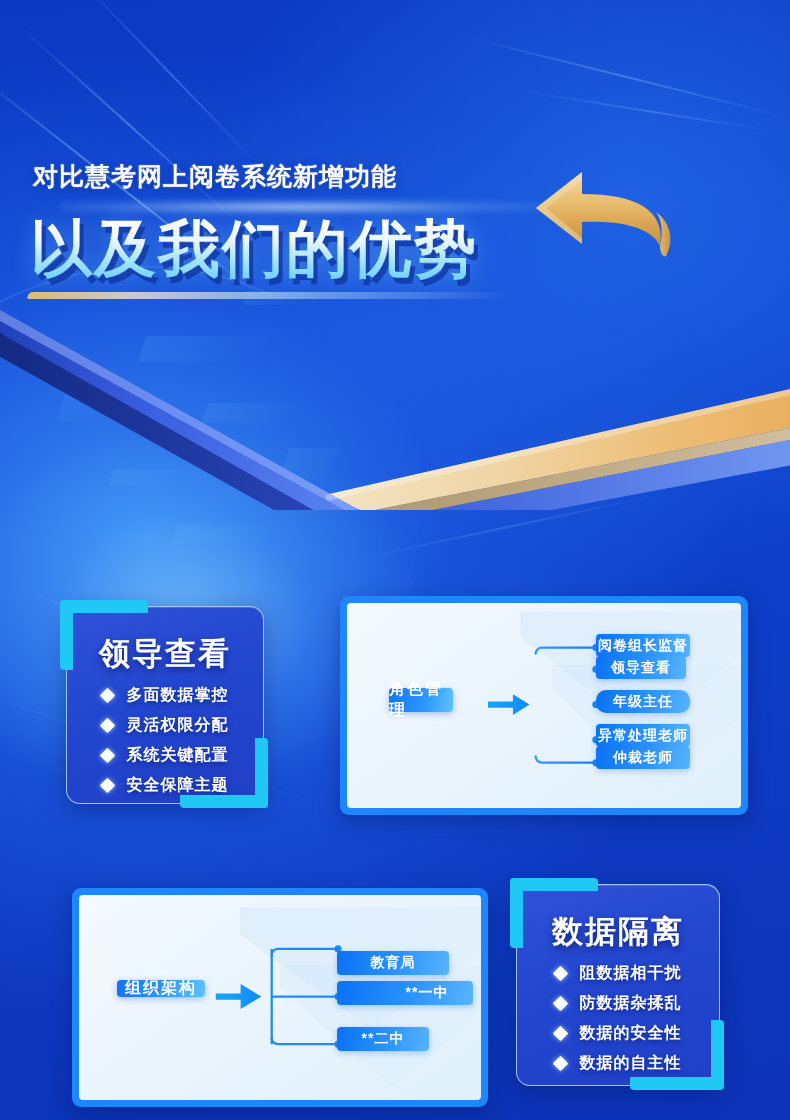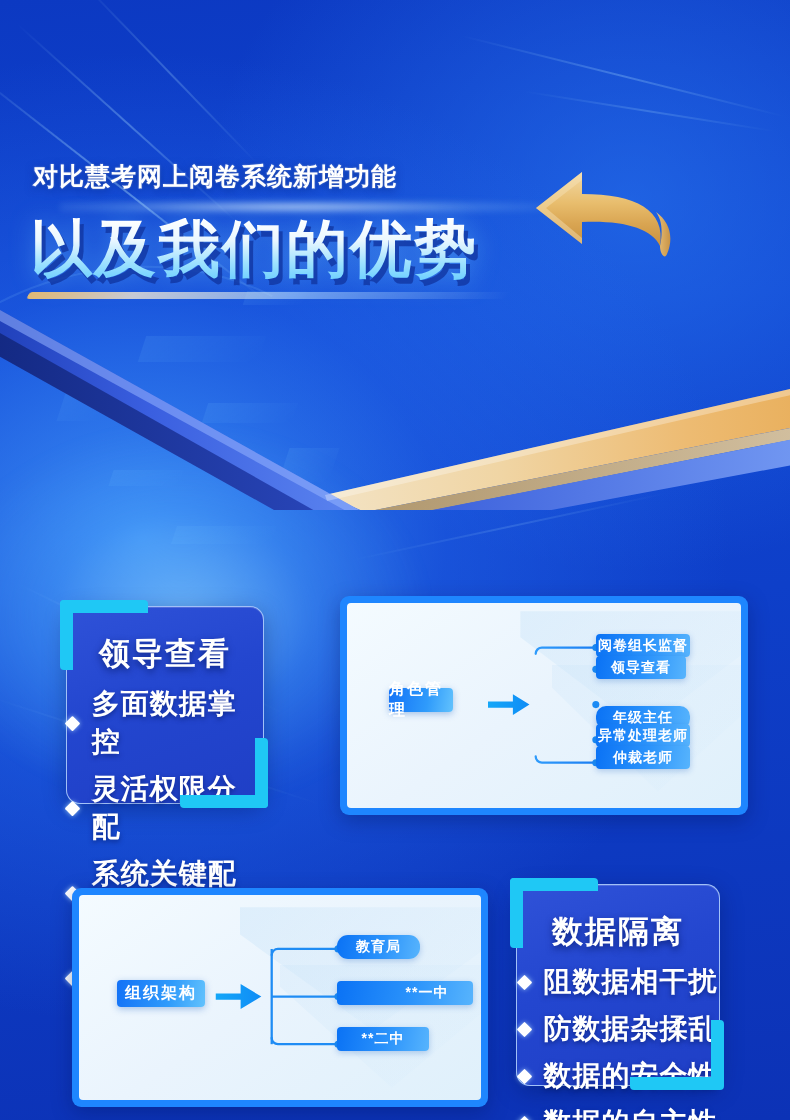--- a/index.html
+++ b/index.html
@@ -60,21 +60,21 @@
   .acc-tl-v{width:13px;height:70px;border-radius:4px 0 0 4px;}
   .acc-br-h{width:88px;height:13px;border-radius:0 0 4px 4px;}
   .acc-br-v{width:13px;height:70px;border-radius:0 4px 4px 0;}
   .card-title{position:absolute;left:0;right:0;text-align:center;color:#ffffff;
     font-size:31px;font-weight:800;letter-spacing:2px;
     text-shadow:0 3px 7px rgba(4,22,95,.7);}
   .card-list{position:absolute;left:0;right:0;}
   .li{display:flex;align-items:center;justify-content:center;margin:0 0 9px 0;}
   .li-dia{width:11px;height:11px;background:#ffffff;transform:rotate(45deg);
           margin-right:14px;border-radius:1px;box-shadow:0 0 5px rgba(180,225,255,.8);}
-  .li-tx{color:#ffffff;font-size:28px;font-weight:700;letter-spacing:1px;
+  .li-tx{color:#ffffff;font-size:16px;font-weight:700;letter-spacing:1px;
          text-shadow:0 2px 5px rgba(4,22,95,.6);}
 
   
   .panel{position:absolute;border-radius:9px;background:#1e86ff;
     padding:7px;box-shadow:0 6px 20px rgba(3,20,90,.35);}
   .panel-in{position:relative;width:100%;height:100%;border-radius:4px;overflow:hidden;
     background:linear-gradient(145deg,#f4fbff 0%,#eaf4fd 48%,#dff0fb 100%);}
   .panel-deco{position:absolute;inset:0;overflow:hidden;}
   .deco-tri{position:absolute;background:linear-gradient(135deg,rgba(198,226,248,.75),rgba(225,241,253,.15));}
 
@@ -240,21 +240,21 @@
         <circle cx="240" cy="43" r="3.4" fill="#1b8bf4"></circle>
         <circle cx="240" cy="64" r="3.4" fill="#1b8bf4"></circle>
         <circle cx="240" cy="98" r="3.4" fill="#1b8bf4"></circle>
         <circle cx="240" cy="132" r="3.4" fill="#1b8bf4"></circle>
         <circle cx="240" cy="154" r="3.4" fill="#1b8bf4"></circle>
       </svg>
 
       <div class="node src" style="left:42px;top:85px;width:64px;height:24px;">角色管理</div>
       <div class="node" style="left:249px;top:31px;width:94px;height:23px;">阅卷组长监督</div>
       <div class="node" style="left:249px;top:53px;width:90px;height:23px;">领导查看</div>
-      <div class="node" style="left:249px;top:103px;width:94px;height:23px;border-radius:10px;">年级主任</div>
+      <div class="node" style="left:249px;top:87px;width:94px;height:23px;border-radius:10px;">年级主任</div>
       <div class="node" style="left:249px;top:121px;width:94px;height:23px;">异常处理老师</div>
       <div class="node" style="left:249px;top:143px;width:94px;height:23px;">仲裁老师</div>
     </div>
   </div>
 
   <div class="panel" style="left:72px;top:888px;width:402px;height:205px;">
     <div class="panel-in">
       <div class="panel-deco">
         <div class="deco-tri" style="left:40%;top:6%;width:66%;height:60%;clip-path:polygon(0 0,100% 0,100% 22%,50% 100%,0 22%);opacity:.55;"></div>
         <div class="deco-tri" style="left:50%;top:34%;width:58%;height:60%;clip-path:polygon(0 0,100% 0,100% 18%,48% 100%,0 18%);opacity:.35;"></div>
@@ -264,22 +264,22 @@
         <path d="M132,95 L156,95 L156,86 L176,98 L156,110 L156,101 L132,101 Z" fill="url(#arrA)"></path>
         <path d="M186,52 L186,144" stroke="#1f8cf4" stroke-width="2.2" fill="none"></path>
         <path d="M186,58 A6,6 0 0 1 192,52 L248,52" stroke="#1f8cf4" stroke-width="2.2" fill="none" stroke-linecap="round"></path>
         <path d="M186,98 L248,98" stroke="#1f8cf4" stroke-width="2.2" fill="none"></path>
         <path d="M186,138 A6,6 0 0 0 192,144 L248,144" stroke="#1f8cf4" stroke-width="2.2" fill="none" stroke-linecap="round"></path>
         <circle cx="250" cy="52" r="3.4" fill="#1b8bf4"></circle>
         <circle cx="250" cy="98" r="3.4" fill="#1b8bf4"></circle>
         <circle cx="250" cy="144" r="3.4" fill="#1b8bf4"></circle>
       </svg>
 
-      <div class="node src" style="left:38px;top:85px;width:88px;height:27px;">组织架构</div>
-      <div class="node" style="left:258px;top:40px;width:83px;height:24px;border-radius:11px;">教育局</div>
+      <div class="node src" style="left:38px;top:85px;width:88px;height:17px;">组织架构</div>
+      <div class="node" style="left:258px;top:56px;width:112px;height:24px;">教育局</div>
       <div class="node" style="left:258px;top:86px;width:92px;height:24px;padding-left:44px;">**一中</div>
       <div class="node" style="left:258px;top:132px;width:92px;height:24px;">**二中</div>
     </div>
   </div>
 
   <div class="card" style="left:516px;top:884px;width:202px;height:200px;">
     <div class="card-title" style="top:26px;">数据隔离</div>
     <div class="card-list" style="top:78px;">
       <div class="li">
         <span class="li-dia"></span>

